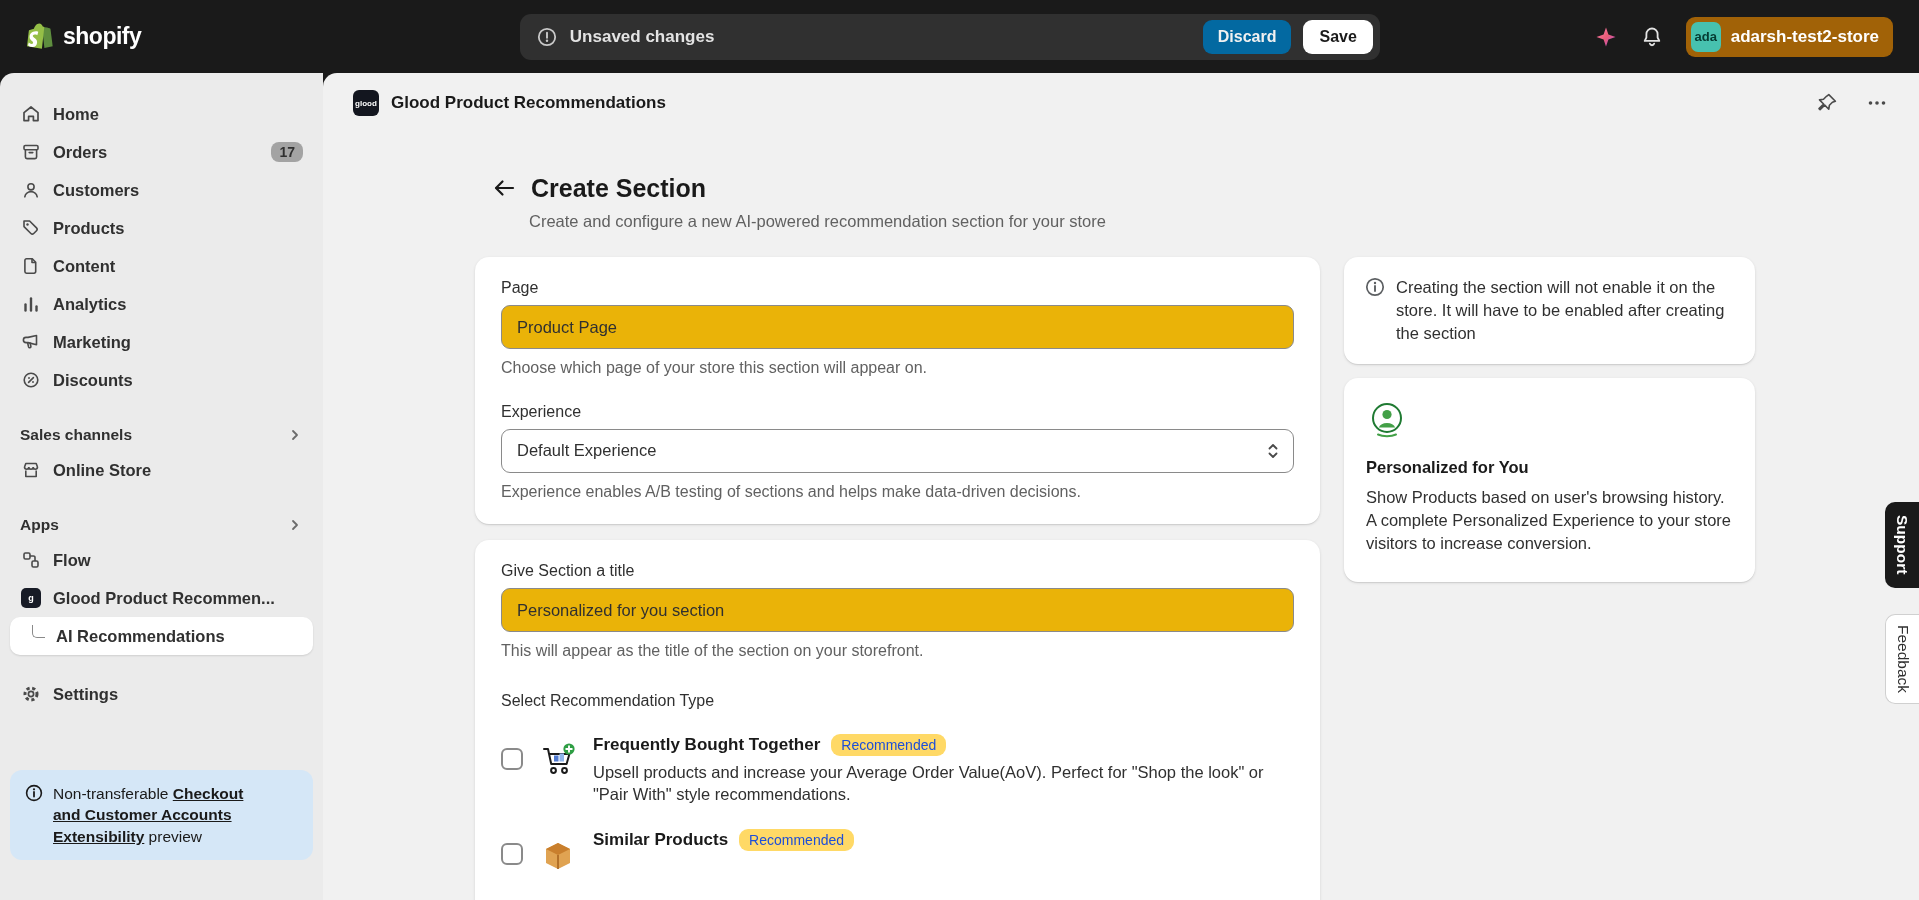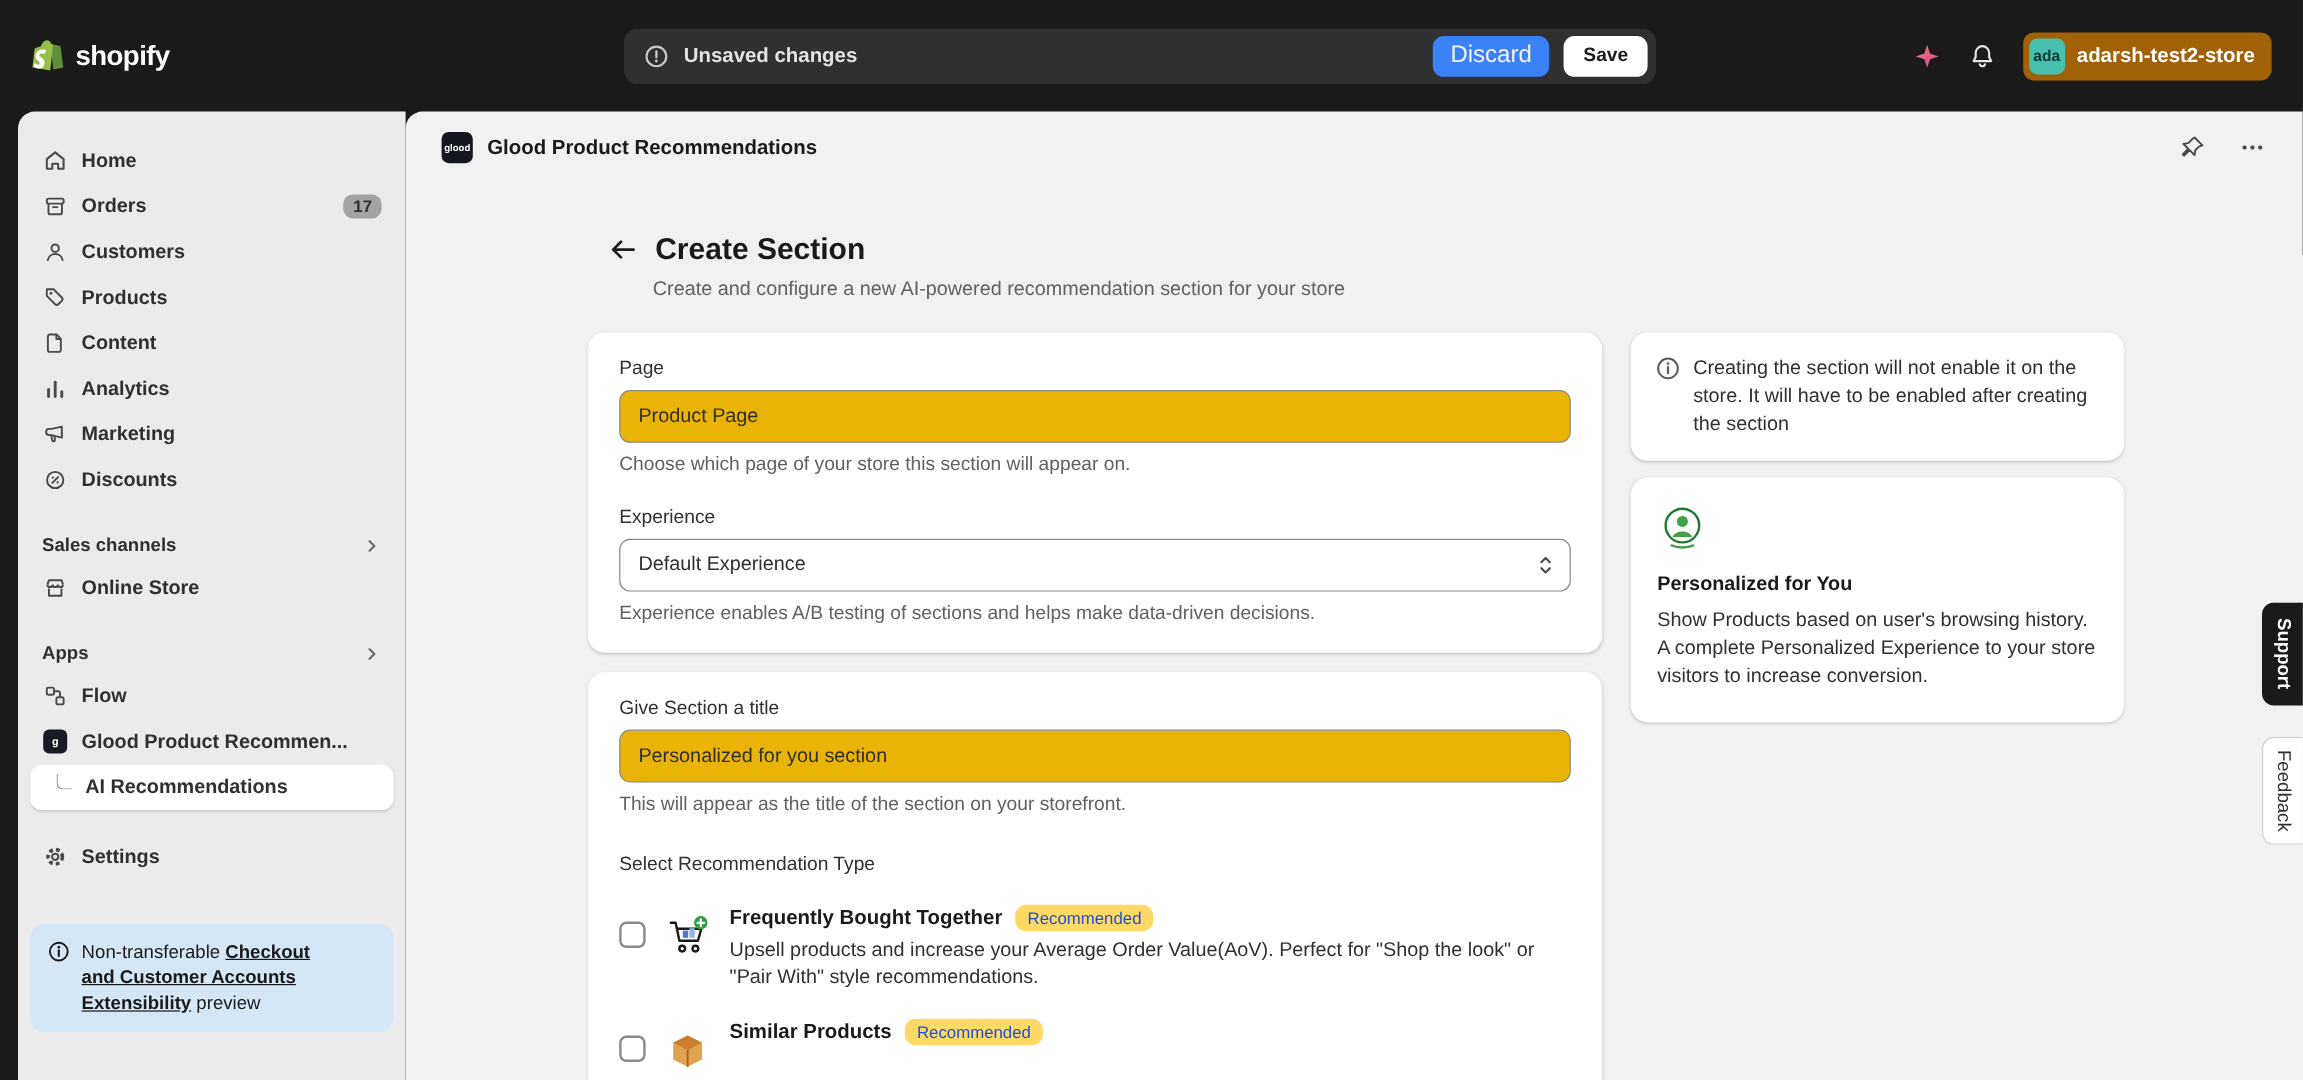--- a/index.html
+++ b/index.html
@@ -2,36 +2,36 @@
 <html><head>
 <meta charset="utf-8">
 <style>
   * { margin:0; padding:0; box-sizing:border-box; }
   html,body { width:1919px; height:900px; overflow:hidden; }
   body { font-family:"Liberation Sans", sans-serif; background:#1a1a1a; color:#303030; }
 
   .app { width:1919px; height:900px; display:flex; flex-direction:column; }
 
   
-  .topbar { height:93px; background:#1a1a1a; display:flex; align-items:center; padding:0 26px; flex:0 0 auto; }
+  .topbar { height:73px; background:#1a1a1a; display:flex; align-items:center; padding:0 26px; flex:0 0 auto; }
   .brand { display:flex; align-items:center; gap:9px; width:300px; flex:0 0 auto; cursor:pointer; }
   .brand-name { color:#ffffff; font-size:23px; font-weight:700; letter-spacing:-0.5px; }
   .topbar-center { flex:1; display:flex; justify-content:center; }
   .savebar { width:860px; height:46px; background:#303030; border-radius:11px; display:flex; align-items:center; gap:12px; padding:0 7px 0 16px; }
   .savebar-text { color:#e3e3e3; font-size:17px; font-weight:600; flex:1; }
-  .btn-discard { background:#3b82f6; color:#f1f1f1; border:none; border-radius:9px; height:34px; padding:0 15px; font-size:20px; font-weight:400; font-family:inherit; cursor:pointer; }
+  .btn-discard { background:#0369a1; color:#f1f1f1; border:none; border-radius:9px; height:34px; padding:0 15px; font-size:16px; font-weight:700; font-family:inherit; cursor:pointer; }
   .btn-save { background:#ffffff; color:#1a1a1a; border:none; border-radius:9px; height:34px; padding:0 16px; font-size:16px; font-weight:700; font-family:inherit; cursor:pointer; }
   .topbar-right { display:flex; align-items:center; gap:22px; margin-left:20px; }
   .icon-btn { background:none; border:none; cursor:pointer; display:flex; align-items:center; }
   .account { background:#a16207; border-radius:9px; display:flex; align-items:center; gap:10px; padding:5px 14px 5px 5px; cursor:pointer; }
   .avatar { width:30px; height:30px; background:#47c1af; color:#053b33; border-radius:7px; display:flex; align-items:center; justify-content:center; font-size:13px; font-weight:700; }
   .store-name { color:#ffffff; font-size:17px; font-weight:700; }
 
   
-  .body-row { flex:1; display:flex; min-height:0;padding-left:15px; }
+  .body-row { flex:1; display:flex; min-height:0; }
 
   
   .sidebar { width:323px; flex:0 0 auto; background:#ebebeb; padding:22px 10px 40px 10px; display:flex; flex-direction:column; border-top-left-radius:14px; }
   .nav-item { height:38px; display:flex; align-items:center; gap:11px; padding:0 10px; border-radius:10px; font-size:16.5px; font-weight:600; color:#303030; cursor:pointer; }
   .nav-item .nicon { width:22px; display:flex; justify-content:center; flex:0 0 auto; }
   .nav-badge { margin-left:auto; background:#a3a3a3; color:#303030; border-radius:8px; font-size:14px; font-weight:600; padding:2px 8px; }
   .nav-section { margin-top:20px; height:32px; display:flex; align-items:center; justify-content:space-between; padding:0 10px; font-size:15.5px; font-weight:700; color:#303030; cursor:pointer; border-radius:10px; }
   .nav-sub { position:relative; padding-left:46px; background:#ffffff; box-shadow:0 1px 2px rgba(0,0,0,.12); }
   .elbow { position:absolute; left:22px; top:8px; width:13px; height:13px; border-left:1.8px solid #8a8a8a; border-bottom:1.8px solid #8a8a8a; border-bottom-left-radius:5px; }
   .settings-group { margin-top:20px; }

